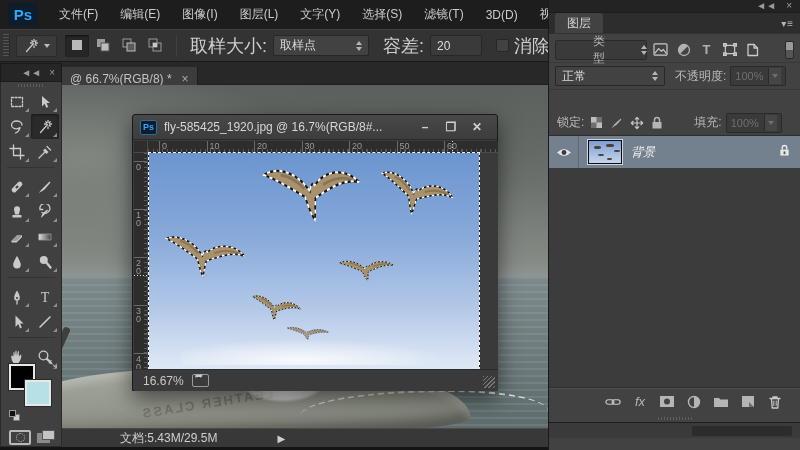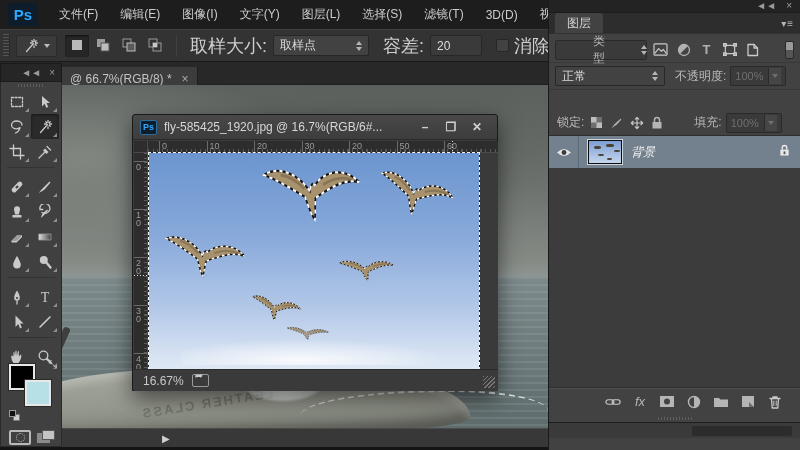--- a/index.html
+++ b/index.html
@@ -220,22 +220,22 @@
 <body>
 
 <div id="app">
 
   <div id="menubar">
     <div id="ps-logo">Ps</div>
     <div id="menu-items" style="display:flex;">
         <span class="menu-item">文件(F)</span>
         <span class="menu-item">编辑(E)</span>
         <span class="menu-item">图像(I)</span>
+        <span class="menu-item">图层(L)</span>
         <span class="menu-item">文字(Y)</span>
-        <span class="menu-item">图层(L)</span>
         <span class="menu-item">选择(S)</span>
         <span class="menu-item">滤镜(T)</span>
         <span class="menu-item">3D(D)</span>
         <span class="menu-item">视图(V)</span>
         <span class="menu-item">窗口(W)</span>
       </div>
   </div>
 
   <div id="optionsbar">
     <div id="options-grip"></div>
@@ -473,21 +473,21 @@
       <div id="screenmode">
         <i class="r1"></i>
           <i class="r2"></i>
       </div>
     </div>
   </div>
 
   <div id="docwin">
     <div id="docwin-title">
       <div id="docwin-psicon">Ps</div>
-      <div id="docwin-title-text">fly-585425_1920.jpg @ 16.7%(RGB/6#...</div>
+      <div id="docwin-title-text">fly-585425_1920.jpg @ 16.7%(RGB/8#...</div>
       <div class="win-btn">–</div>
       <div class="win-btn">❐</div>
       <div class="win-btn">✕</div>
     </div>
     <div id="ruler-corner"></div>
     <div id="hruler">
         <div id="hrl-cursor"></div>
         <i class="hrl-tick" style="left: 11px;"></i>
         <span class="hrl-num" style="left: 14px;">0</span>
         <i class="hrl-tick" style="left: 58.5px;"></i>
@@ -559,20 +559,21 @@
     </div>
     <div id="docwin-status">
       <span id="docwin-zoom">16.67%</span>
       <span id="export-icon"></span>
       <span id="docwin-grip"></span>
     </div>
   </div>
 
   <div id="statusbar">
     <span id="status-zoomblip"></span>
+    <span id="status-doc">文档:5.43M/29.5M</span>
     <span id="status-arrow">▶</span>
   </div>
   <div id="bottom-black"></div>
 
   <div id="layerspanel">
     <div id="lp-header">
       <span class="hdr-glyph">◄◄</span>
       <span class="hdr-glyph">×</span>
     </div>
     <div id="lp-tabs">

